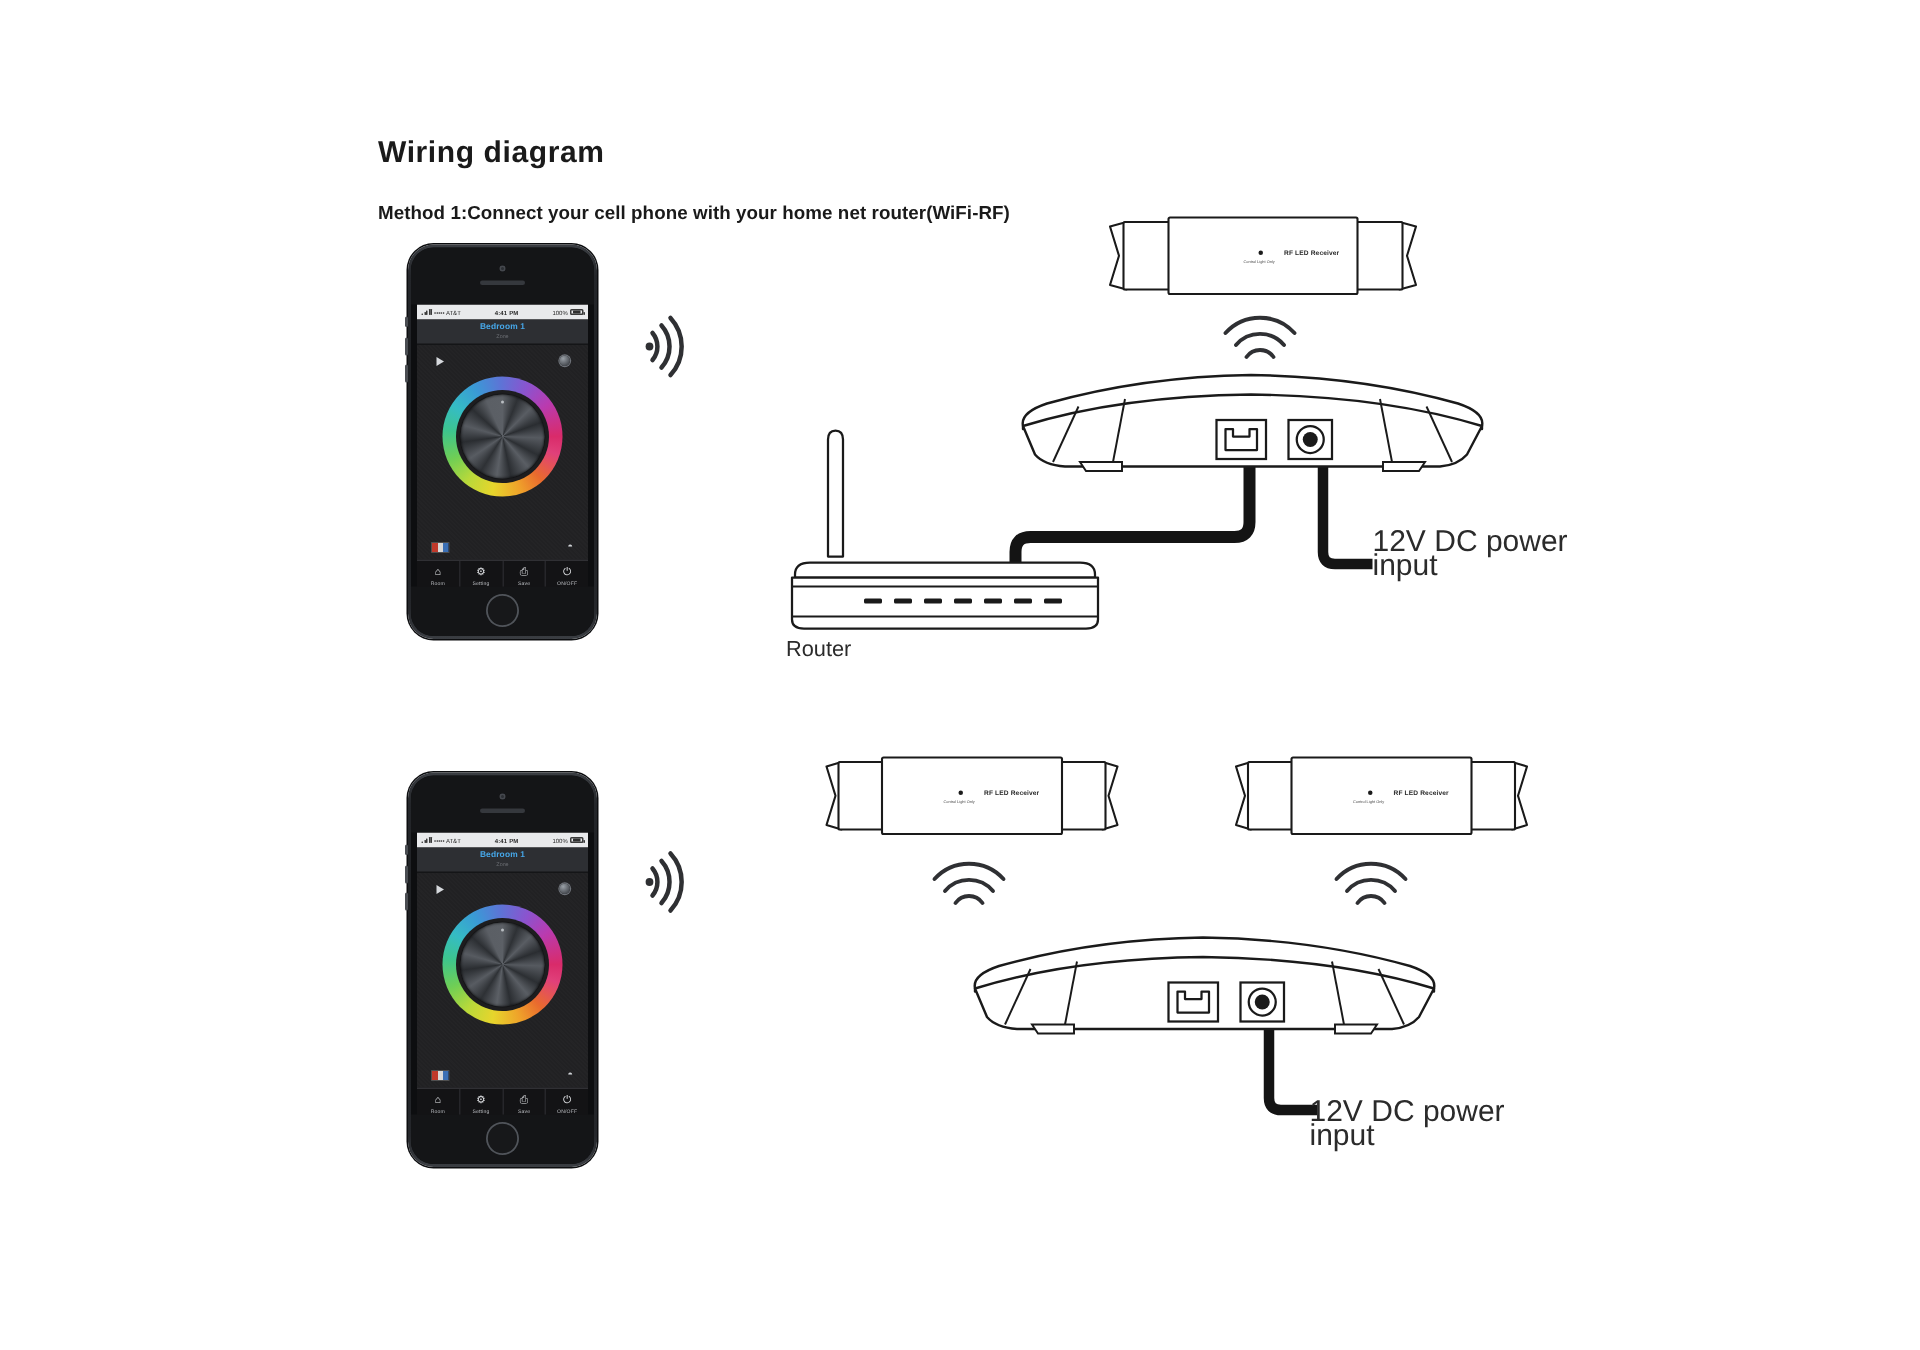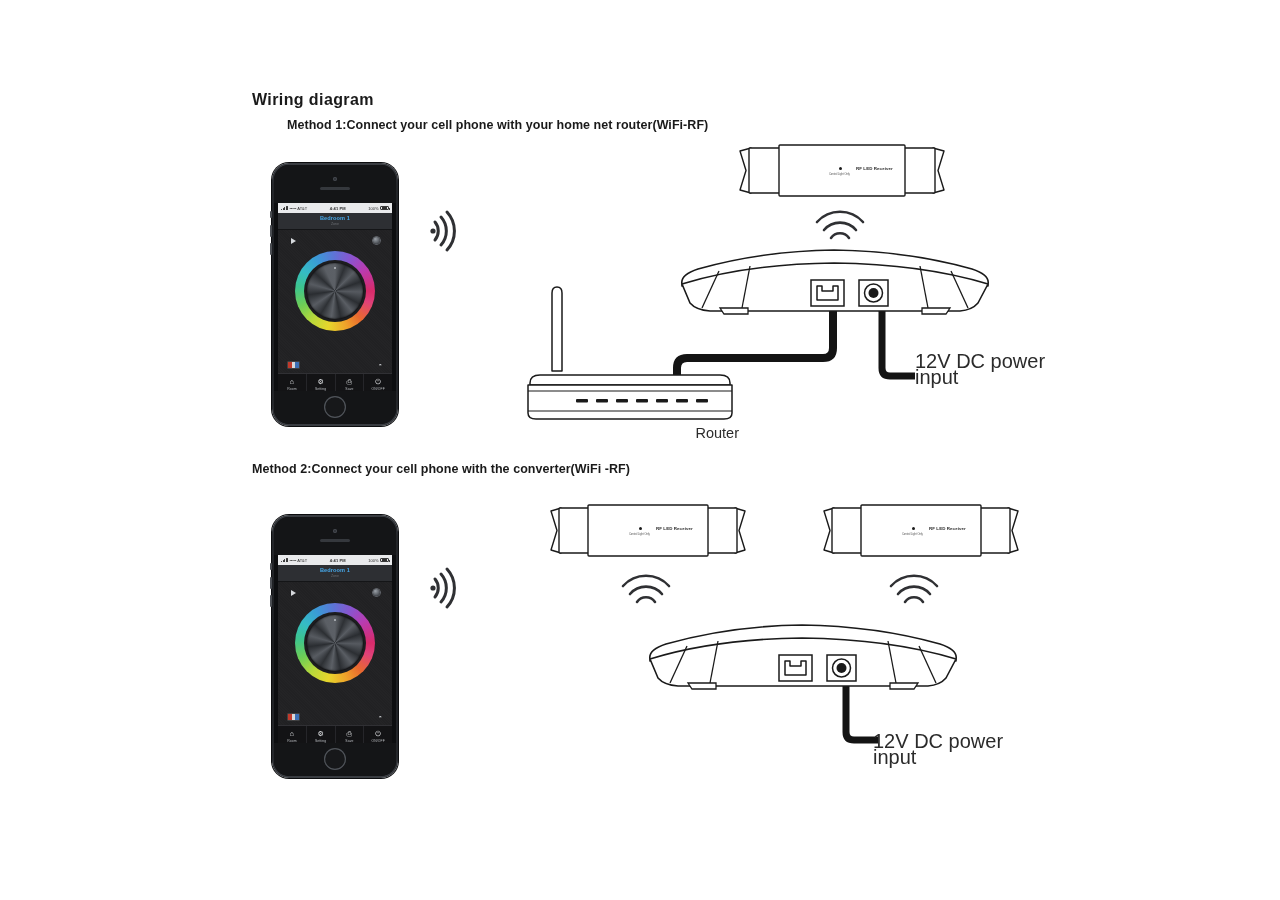--- a/index.html
+++ b/index.html
@@ -13,50 +13,50 @@
   #page {
     position: relative;
     width: 1280px; height: 900px;
     background: #fff;
   }
 
   
   .heading-main {
     position: absolute;
     left: 252px; top: 91px;
-    font-size: 16px;
+    font-size: 20px;
     font-weight: bold;
     color: #1a1a1a;
     letter-spacing: 0.4px;
   }
   .heading-method {
     position: absolute;
     left: 252px;
     font-size: 12.5px;
     font-weight: bold;
     color: #1a1a1a;
     letter-spacing: 0.05px;
     white-space: nowrap;
   }
-  #method1-title { top: 118px; margin-left: 35px; }
+  #method1-title { top: 135px; }
   #method2-title { top: 462px; }
 
   
   .label-text {
     position: absolute;
     font-size: 20px;
     color: #2b2b2b;
     line-height: 16px;
     white-space: pre-line;
   }
   .router-label {
     position: absolute;
     font-size: 14.5px;
     color: #2b2b2b;
-    text-align: right;
+    text-align: left;
   }
 
   
   .phone {
     position: absolute;
     width: 126px; height: 263px;
     border-radius: 17px;
     background: linear-gradient(180deg,#3a3d42 0%, #24262a 8%, #1b1d20 50%, #25272b 92%, #3a3d42 100%);
     box-shadow: 0 0 0 1px #0c0d0f;
     padding: 0;
@@ -338,21 +338,20 @@
 </style>
 </head>
 <body>
 
 <div id="page">
 
   <div class="heading-main">Wiring diagram</div>
 
   <div class="heading-method" id="method1-title">Method 1:Connect your cell phone with your home net router(WiFi-RF)</div>
 
-  <div class="heading-method" id="method2-title">Method 2:Connect your cell phone with the converter(WiFi -RF)</div>
 
   <div class="phone" style="left:272px; top:163px;">
     <div class="phone-sidebtn b1"></div>
     <div class="phone-sidebtn b2"></div>
     <div class="phone-sidebtn b3"></div>
     <div class="phone-inner">
       <div class="phone-top">
         <div class="phone-cam"></div>
         <div class="phone-speaker"></div>
       </div>

